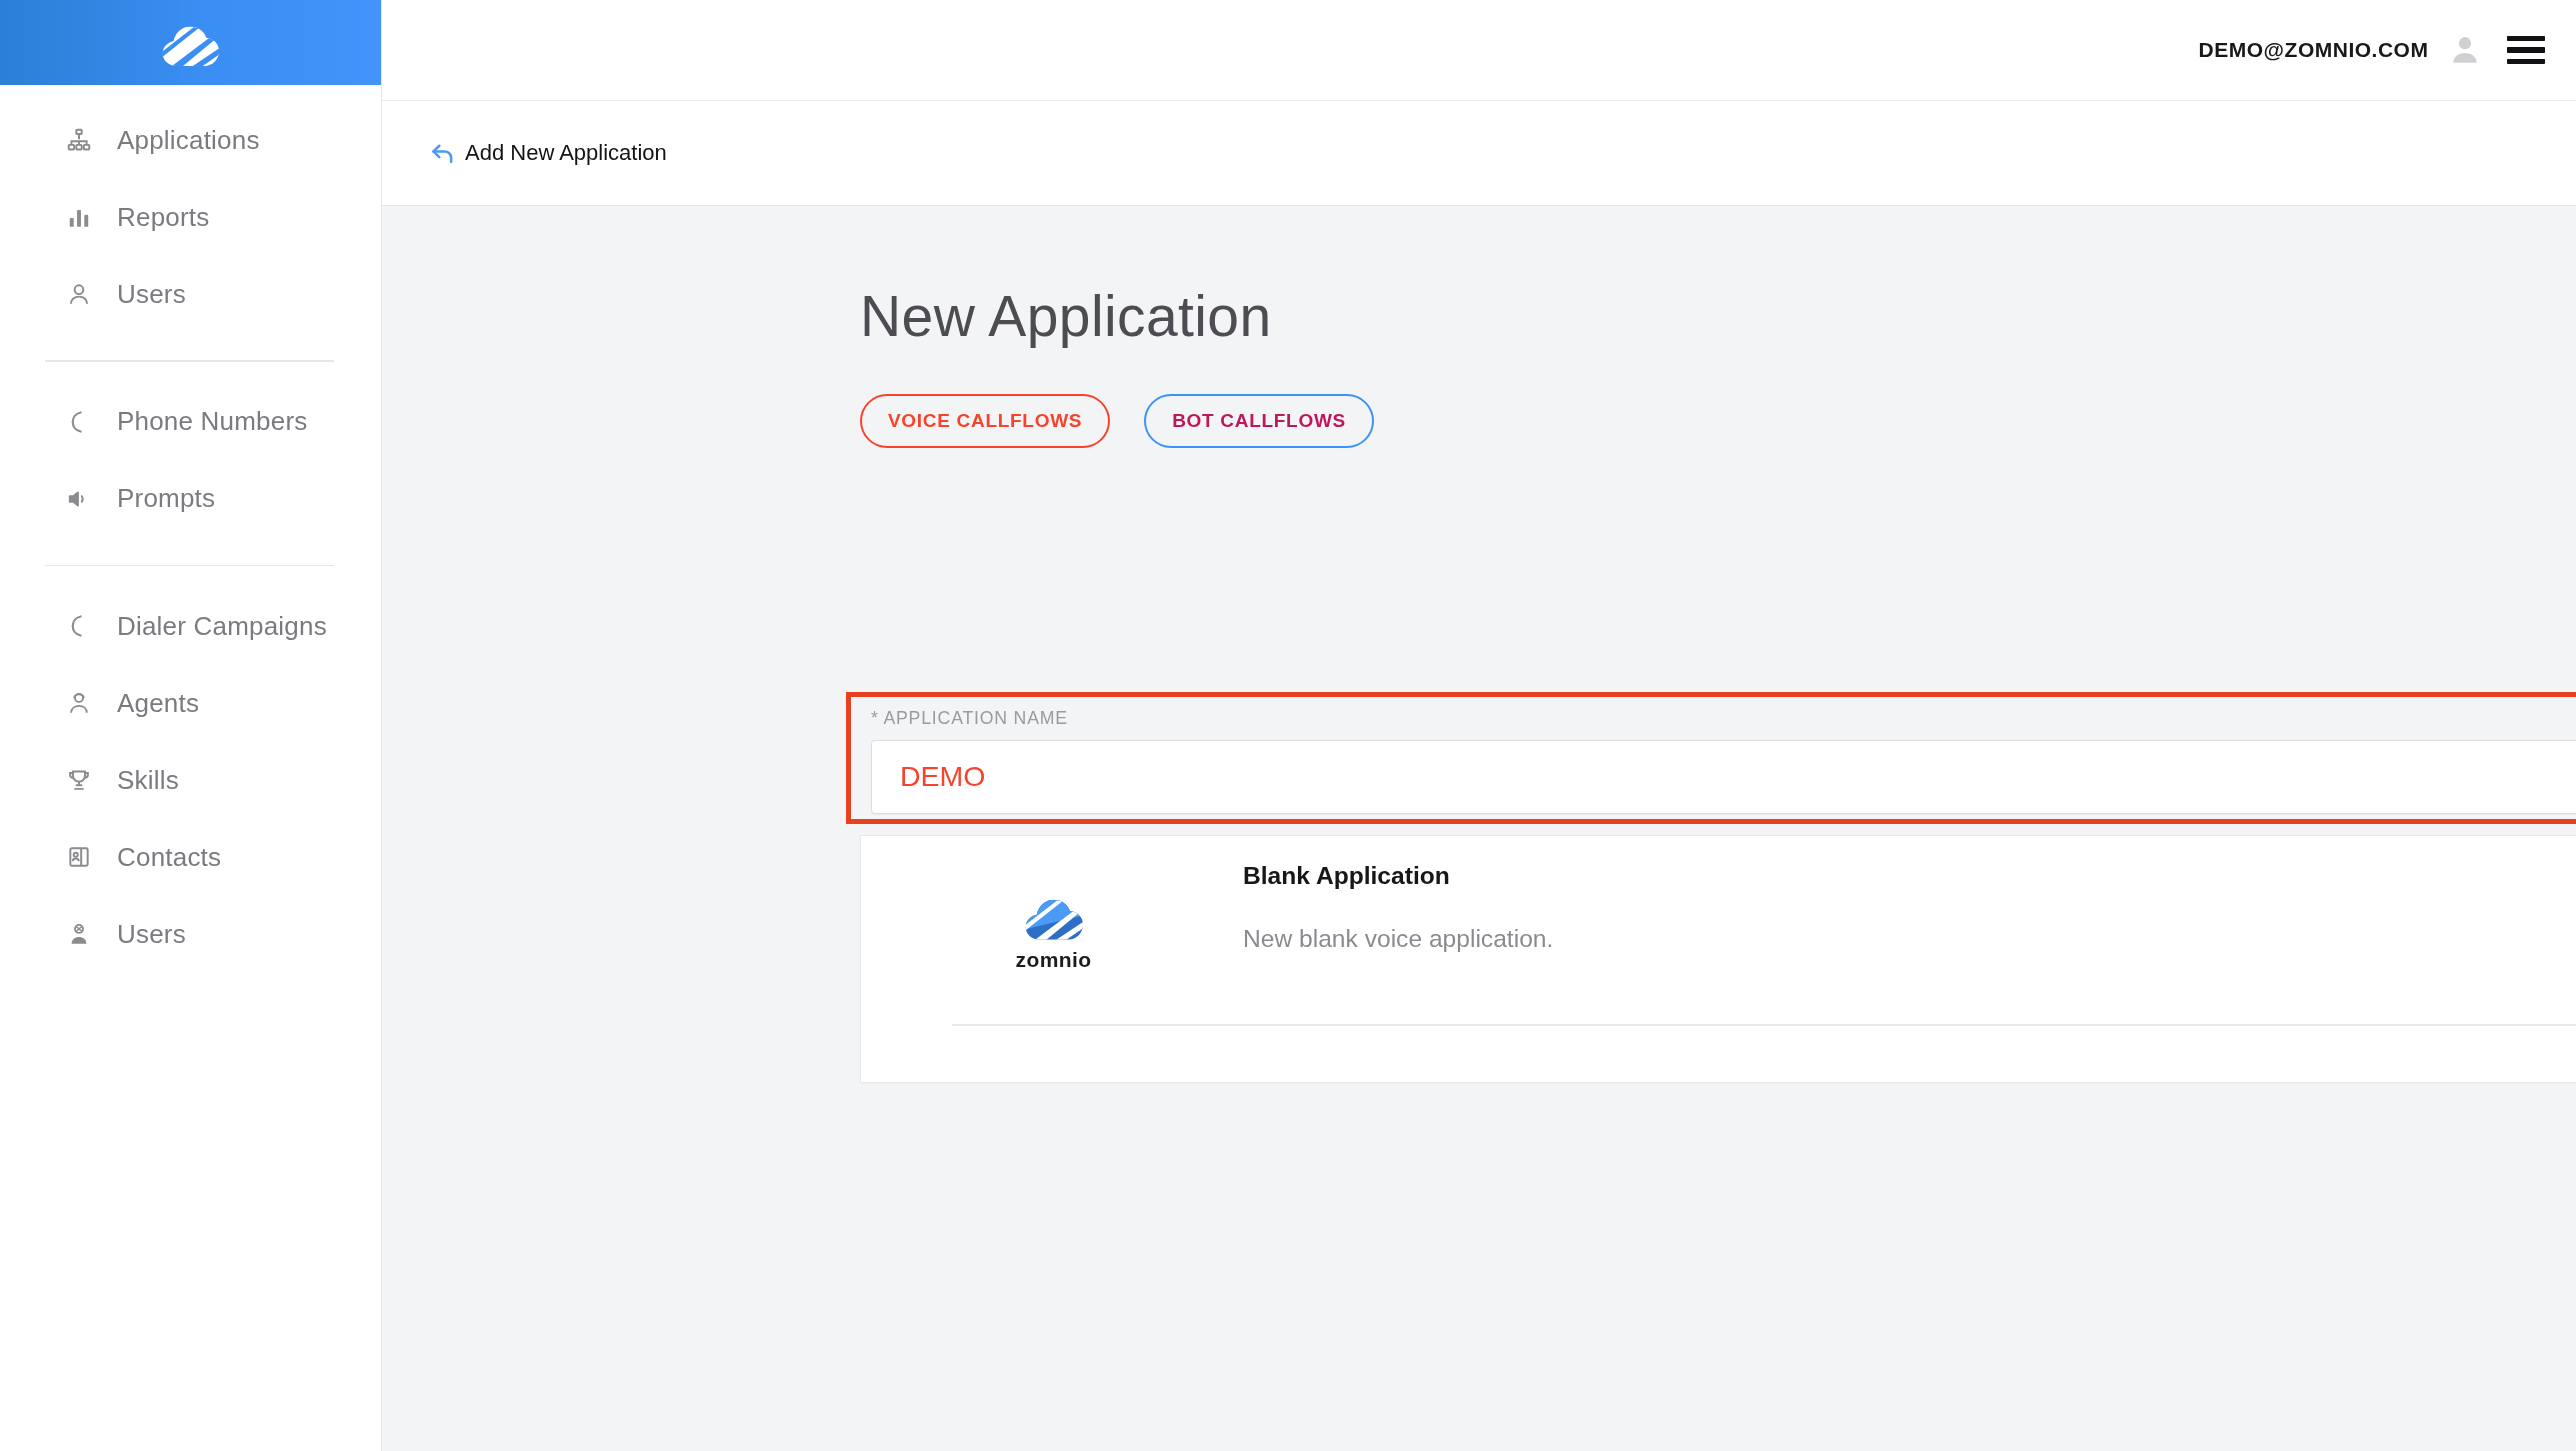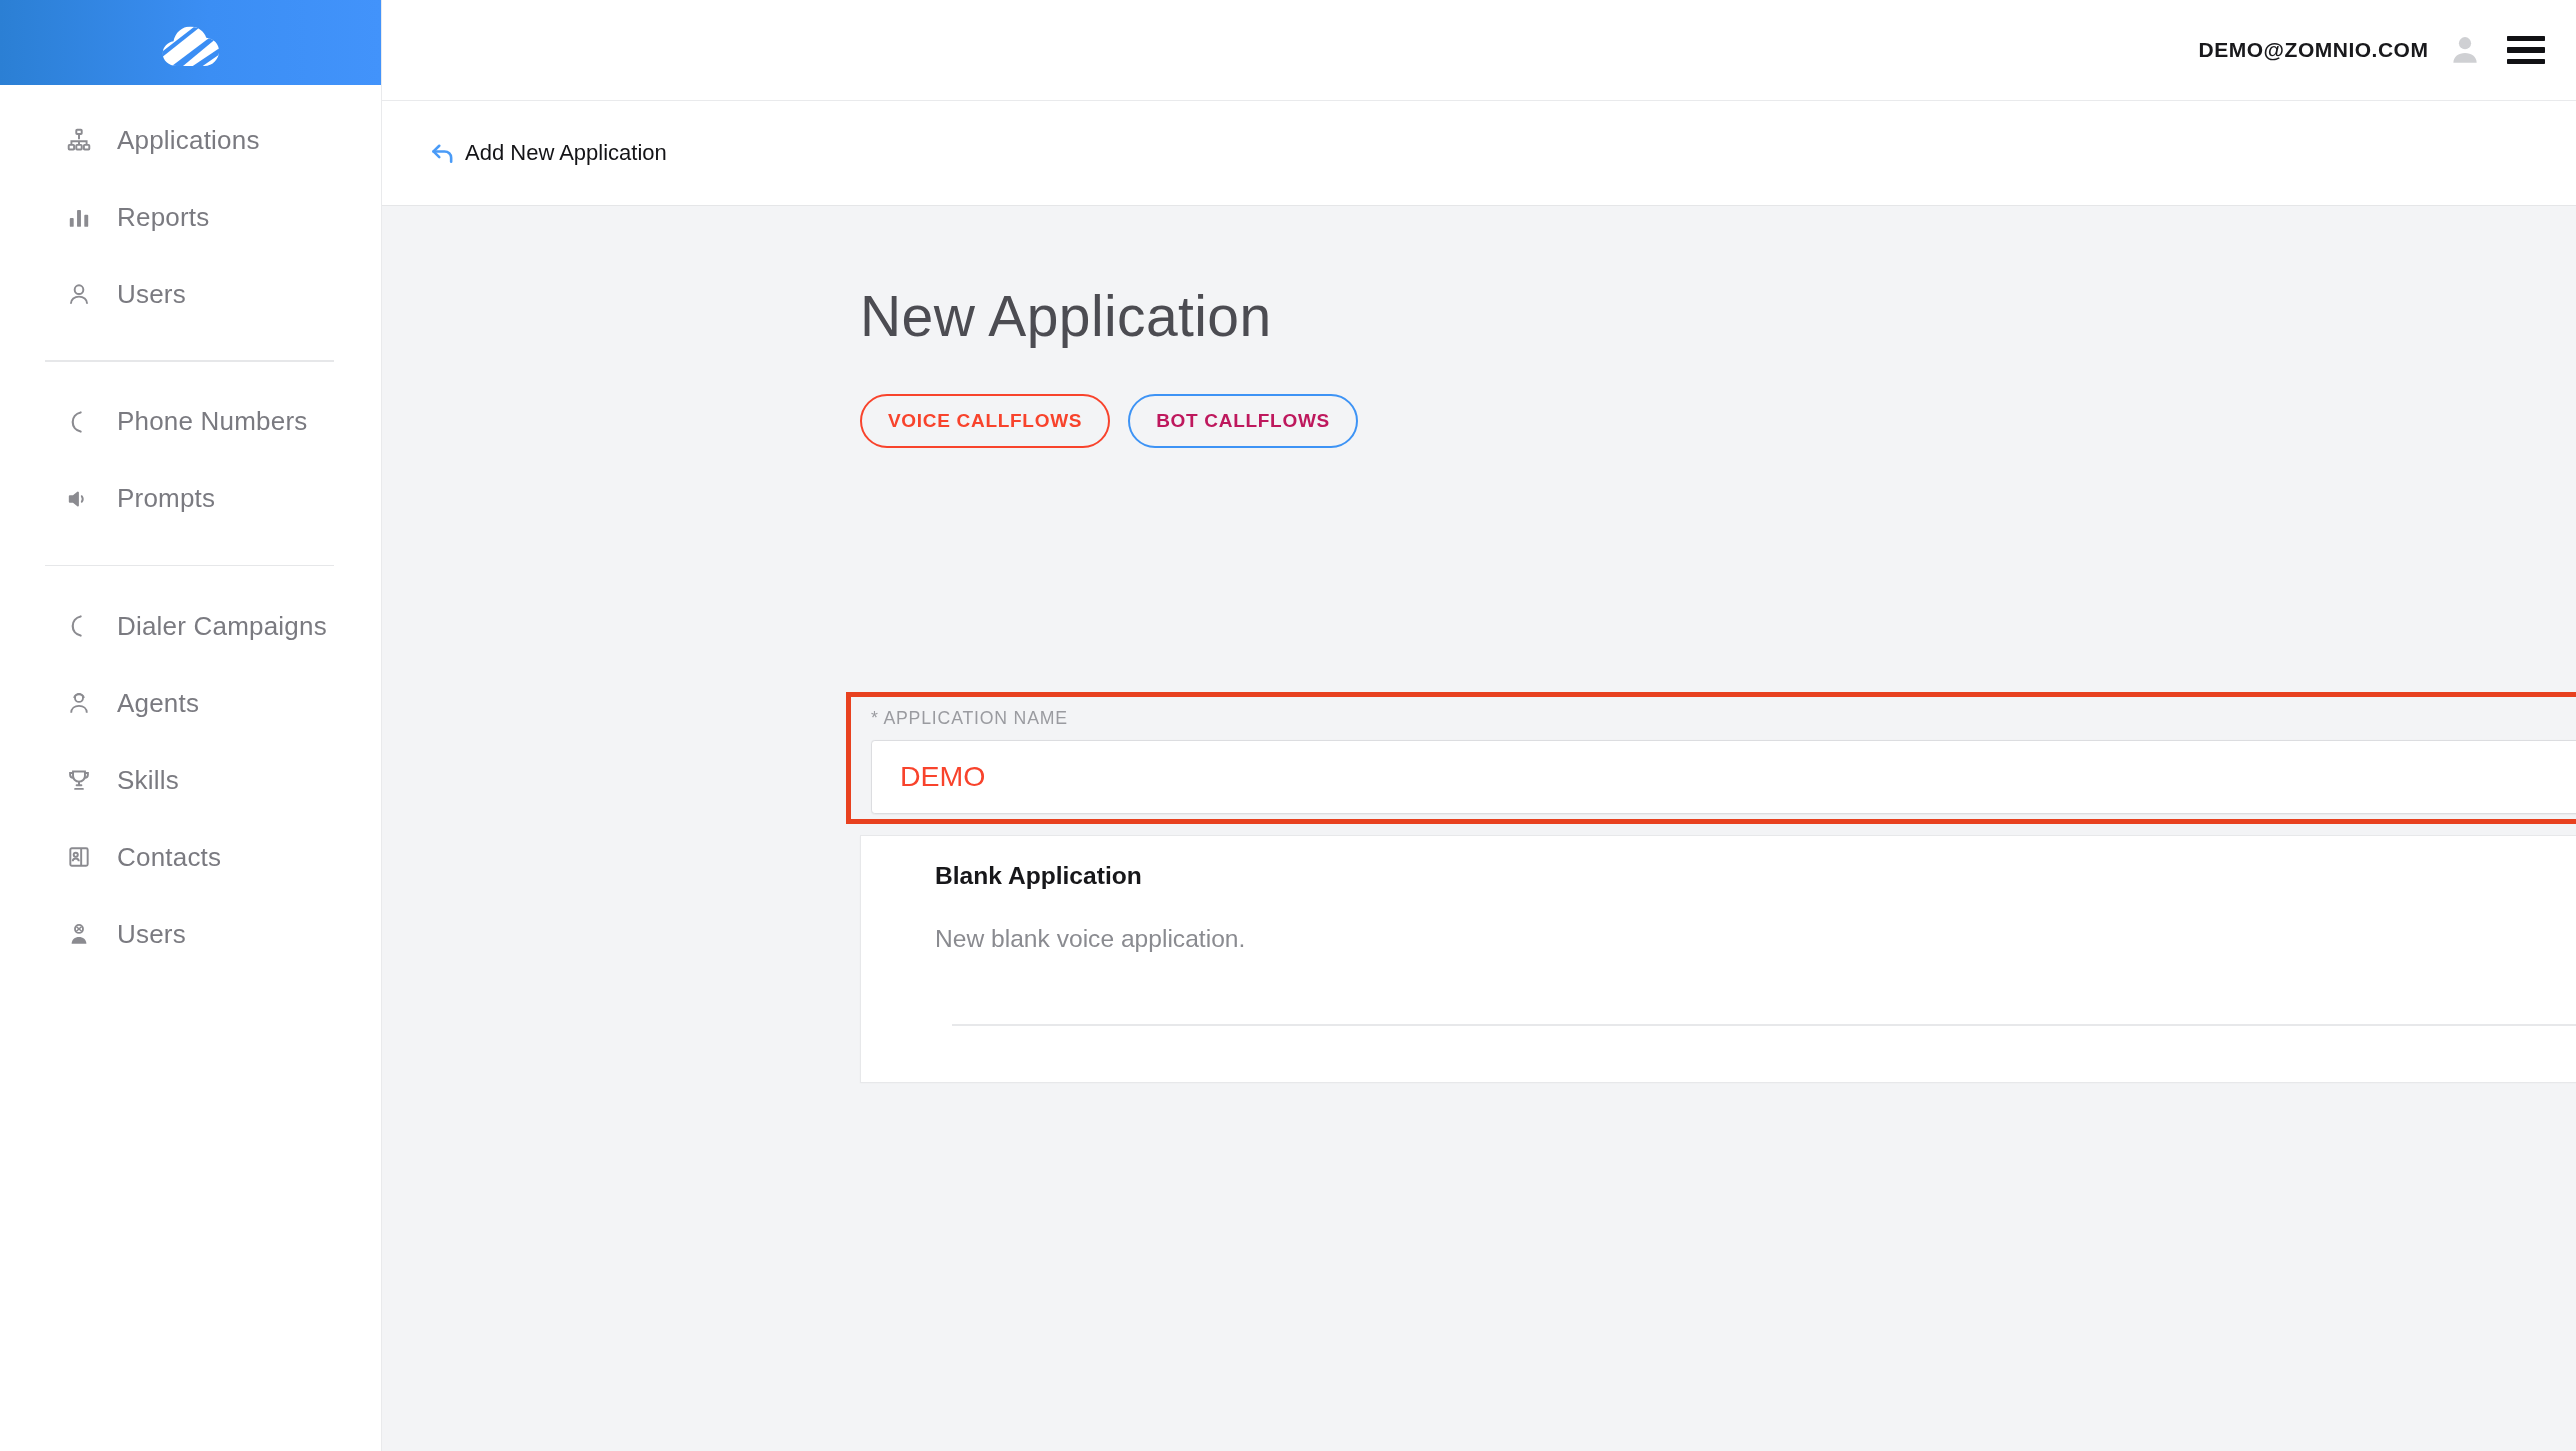--- a/index.html
+++ b/index.html
@@ -94,21 +94,21 @@
     position: relative;
     overflow: hidden;
   }
 
   .page-title {
     font-size: 57px; font-weight: 300; color: #4c4c52;
     margin: 77px 0 0 478px;
     letter-spacing: 0.4px;
   }
 
-  .tabrow { margin: 45px 0 0 478px; display: flex; gap: 18px; }
+  .tabrow { margin: 45px 0 0 478px; display: flex; gap: 34px; }
   .pill {
     border-radius: 768px;
     padding: 0 26px;
     height: 54px;
     display: flex; align-items: center;
     font-size: 19px; font-weight: bold; letter-spacing: 0.7px;
     background: transparent; cursor: pointer;
     white-space: nowrap;
   }
   .pill.voice { border: 2.3px solid #f8432c; color: #f8432c; }
@@ -374,20 +374,41 @@
 
       <div class="name-block">
         <div class="name-label">* APPLICATION NAME</div>
         <div class="name-input">
           <span>DEMO</span>
         </div>
       </div>
 
       <div class="card-panel">
         <div class="card-row">
+          <div class="card-logo">
+            <span class="zmark">
+              <svg viewBox="0 0 84 64" xmlns="http://www.w3.org/2000/svg">
+                <defs>
+                  <clipPath id="cloudClipB">
+                    <path d="M24 62c-10 0-18-7-18-16 0-8 6-14.5 14-15.8C22 19 31 11 42 11c9.5 0 17.6 6 20.4 14.4C72 26.4 79 33.6 79 42.6 79 53 70.6 62 60 62z"></path>
+                  </clipPath>
+                </defs>
+                <g clip-path="url(#cloudClipB)">
+                  <rect x="0" y="0" width="84" height="64" fill="#2e6fc6"></rect>
+                  <polygon points="0,0 84,0 84,30 0,50" fill="#4a9af6"></polygon>
+                  <g fill="#ffffff">
+                    <polygon points="2,46 46,12 54,12 6,50"></polygon>
+                    <polygon points="18,62 66,26 76,26 30,64"></polygon>
+                    <polygon points="42,64 84,36 84,44 52,66"></polygon>
+                  </g>
+                </g>
+              </svg>
+            </span>
+            <span class="zword">zomnio</span>
+          </div>
           <div class="card-text">
             <div class="card-title">Blank Application</div>
             <div class="card-desc">New blank voice application.</div>
           </div>
 
         </div>
         <div class="card-divider"></div>
       </div>
 
 

